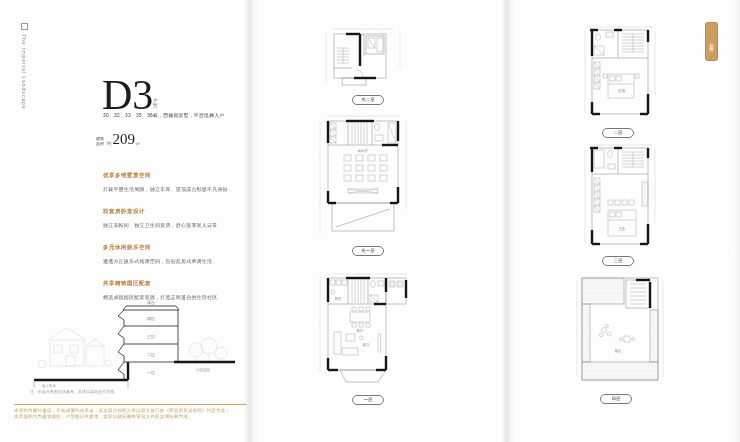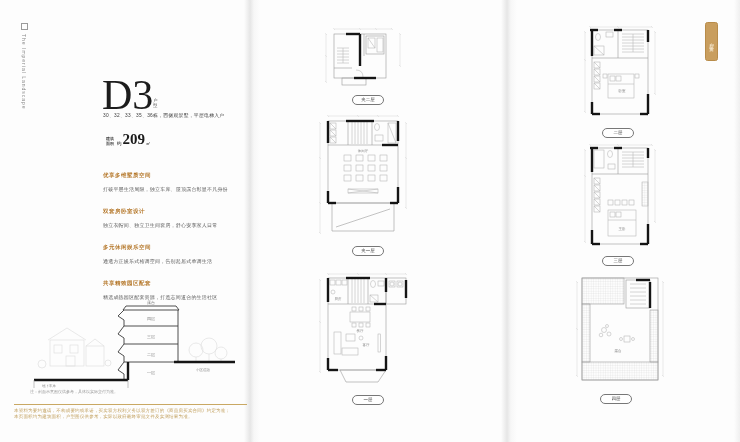--- a/index.html
+++ b/index.html
@@ -56,21 +56,21 @@
 
 <div class="abs" style="left:21px;top:23px;">
   <div class="brand-box"></div>
   <div class="brand-txt" style="margin-top:4px;">The Imperial Landscape</div>
 </div>
 
 <div class="abs d3" style="left:102px;top:74px;">D3</div>
 <div class="abs d3-suffix" style="left:153px;top:98px;">户型</div>
 <div class="abs subtitle" style="left:103px;top:112px;width:145px;">30、32、33、35、36栋，西侧观景墅，平层电梯入户</div>
 
-<div class="abs area-row" style="left:106px;top:133px;font-weight:bold;">
+<div class="abs area-row" style="left:96px;top:133px;">
   <div class="area-prefix">建筑面积</div>
   <div class="area-approx">约</div>
   <div class="area-val">209</div>
   <div class="area-unit">㎡</div>
 </div>
 
 <div class="abs" style="left:103px;top:172px;">
   <div class="feat">
     <div class="feat-h">优享多维墅质空间</div>
     <div class="feat-b">打破平层生活局限，独立车库、屋顶露台彰显不凡身份</div>

